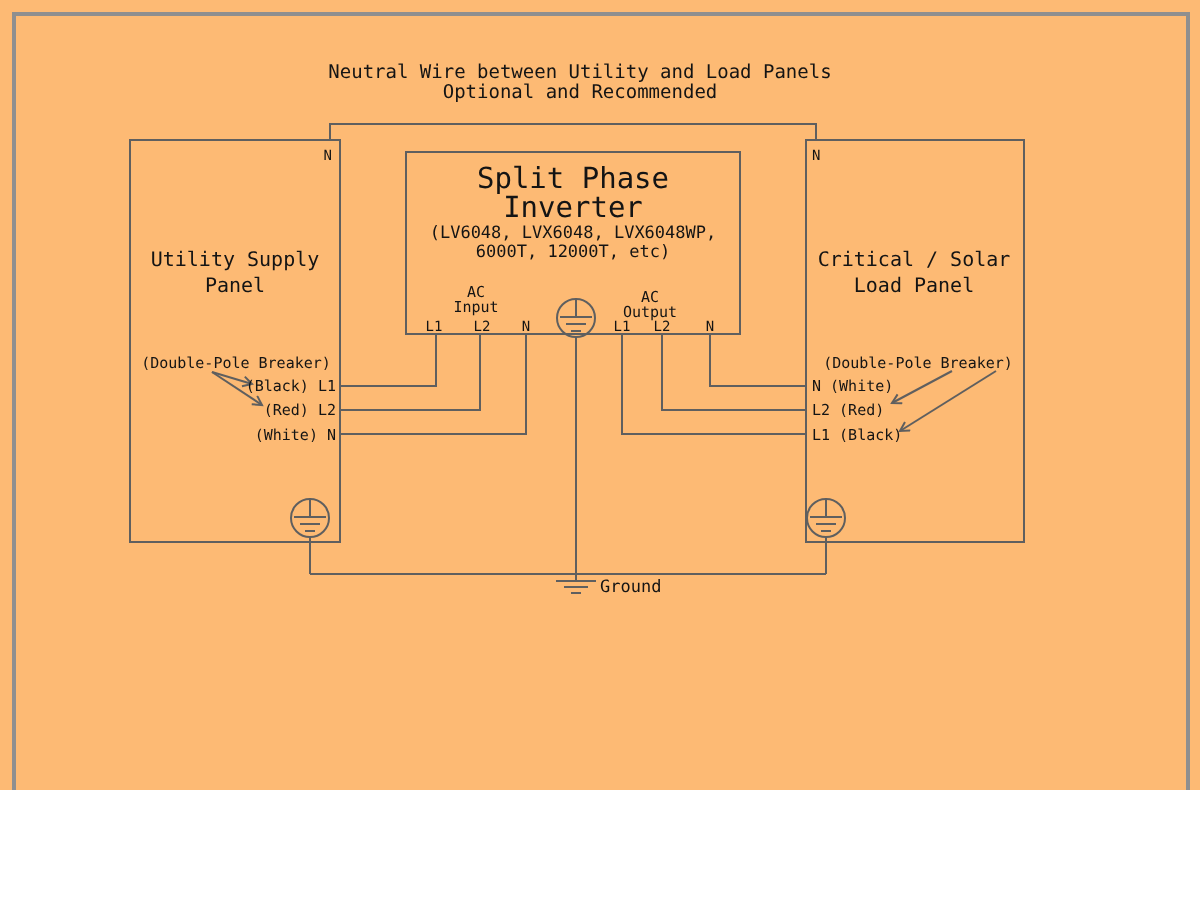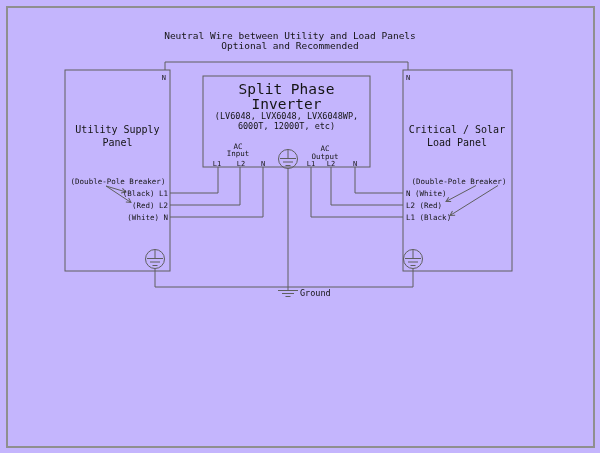--- a/index.html
+++ b/index.html
@@ -1,16 +1,16 @@
 <!DOCTYPE html>
 <html><head>
 <meta charset="utf-8">
 <style>
   html,body{margin:0;padding:0;background:#fff;}
-  .page{position:relative;width:600px;height:453px;background:#c4b5fd;overflow:hidden;}
+  .page{position:relative;width:600px;height:395px;background:#fdba74;overflow:hidden;}
   svg{display:block;}
   .t{font-family:"DejaVu Sans Mono","Liberation Mono",monospace;fill:#141414;}
   .ln{stroke:#5f5f5f;stroke-width:1;fill:none;}
   .frame{stroke:#8f8f8f;stroke-width:2;fill:none;}
   .fs7{font-size:7px;}
   .fs75{font-size:7.5px;}
   .fs85{font-size:8.5px;}
   .fs95{font-size:9.5px;}
   .fs10{font-size:10px;}
   .fs145{font-size:14.5px;}

